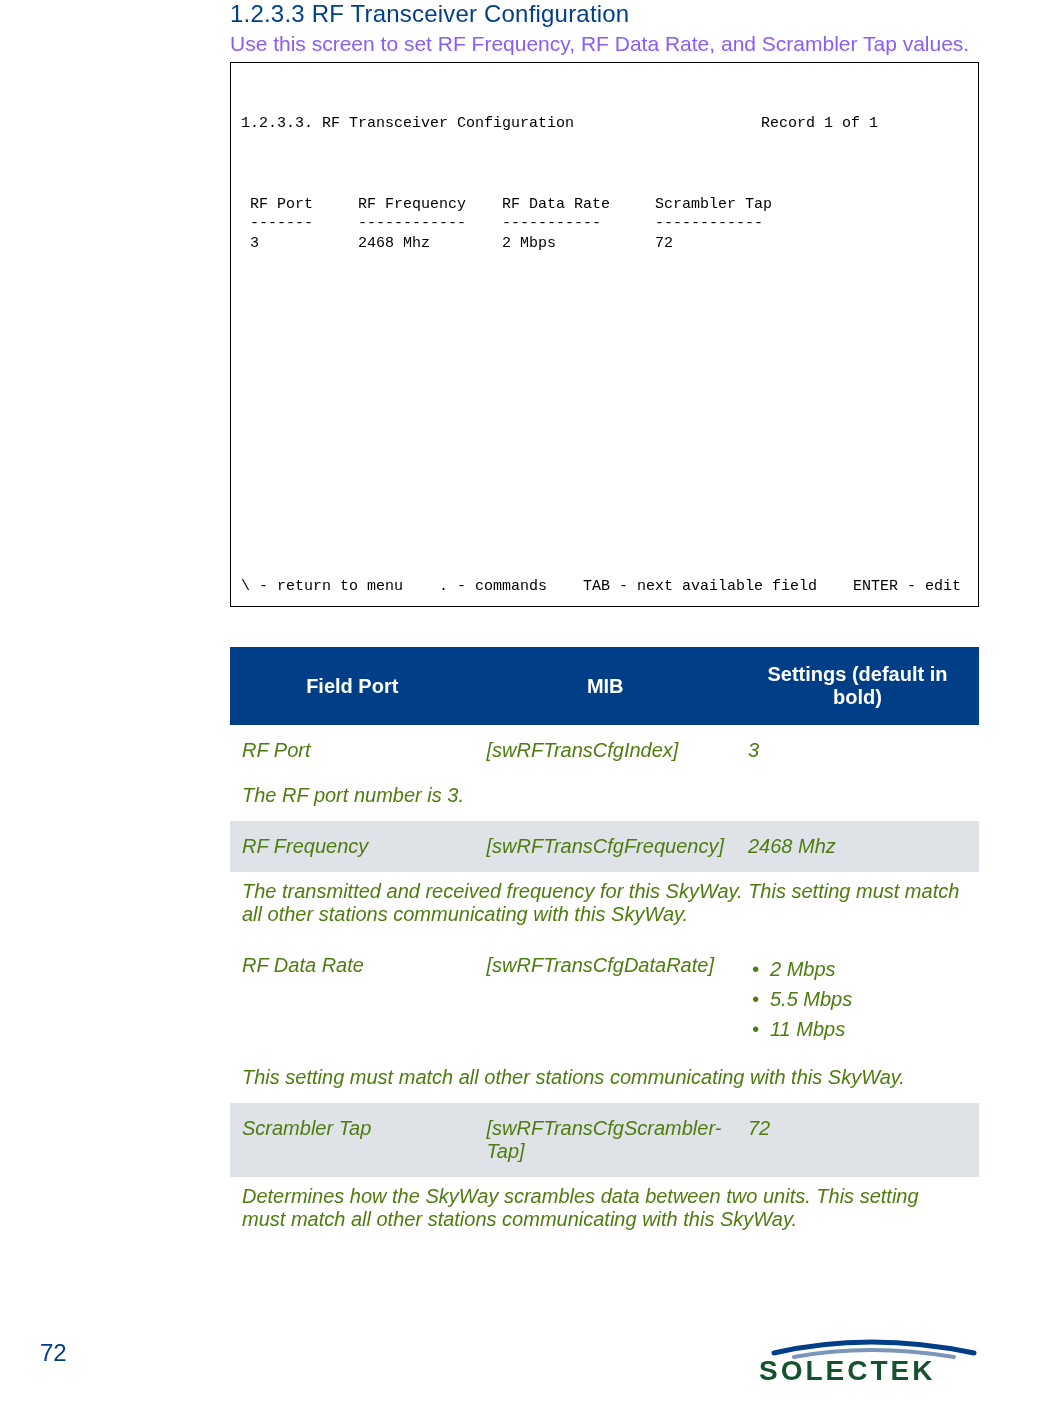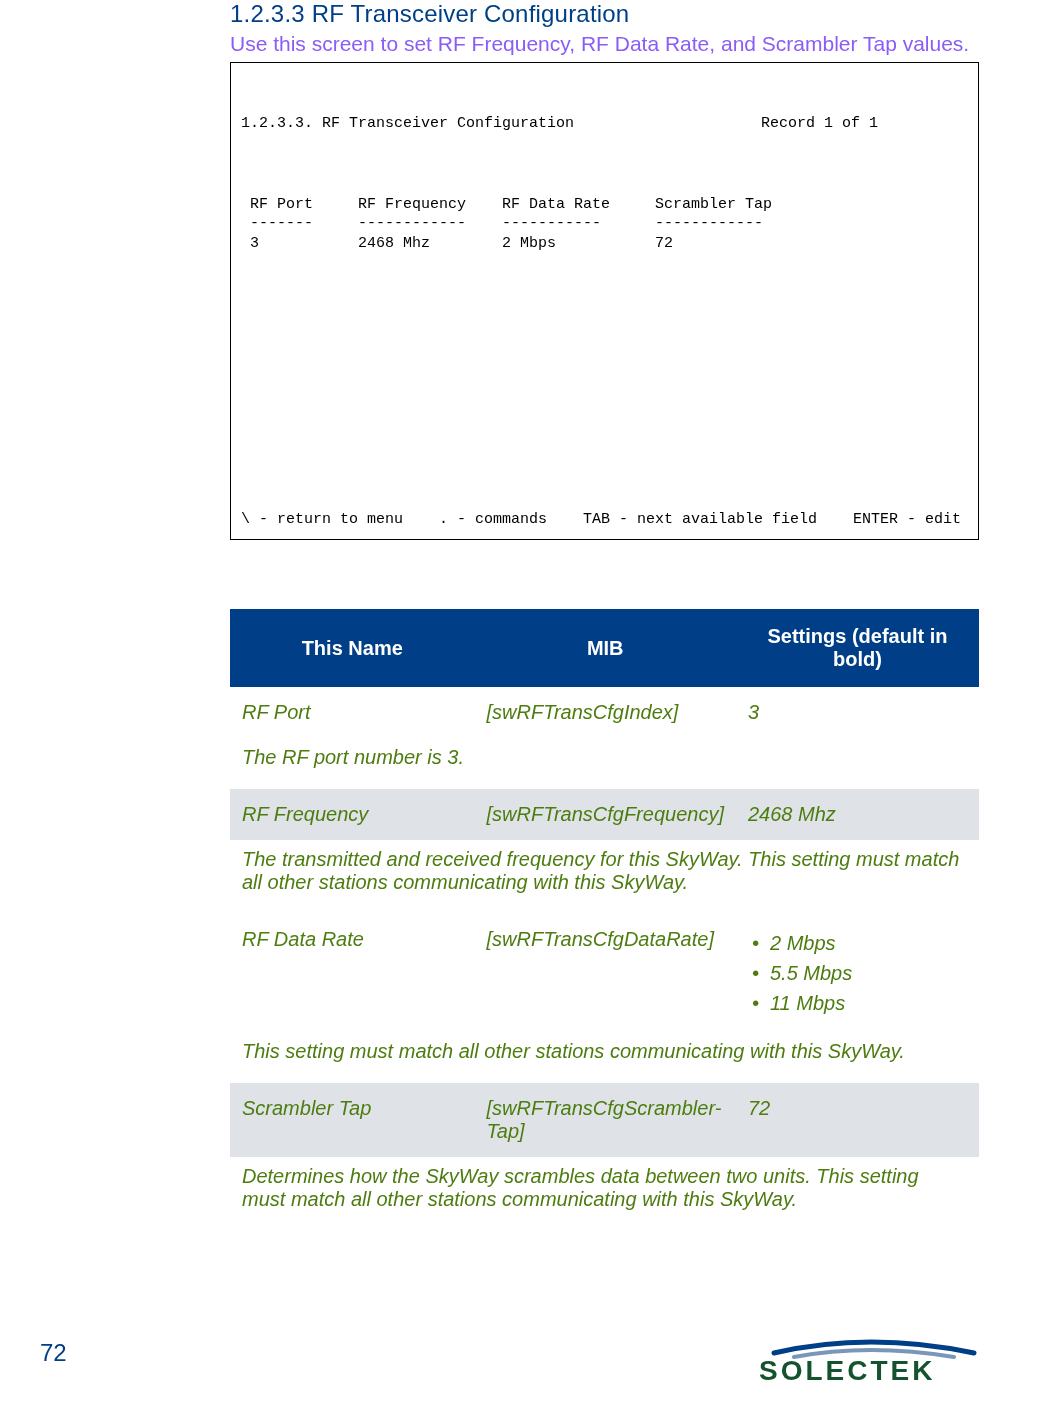--- a/index.html
+++ b/index.html
@@ -33,23 +33,23 @@
       color: #8b5cf6;
       margin-bottom: 6px;
     }
     .terminal-box {
       border: 1px solid #000;
       padding: 12px 10px 10px 10px;
       font-family: "Courier New", monospace;
       font-size: 15px;
       line-height: 1.3;
       white-space: pre;
-      height: 478px;
-      position: relative;
-      margin-bottom: 69px;
+      height: 545px;
+      position: relative;
+      margin-bottom: 40px;
     }
     .terminal-header {
       display: flex;
     }
     .terminal-title {
       flex: 1;
     }
     .terminal-record {
       padding-right: 90px;
     }
@@ -96,21 +96,21 @@
       font-style: italic;
     }
     .row-gray {
       background: #dfe3e8;
     }
     .row-white {
       background: #fff;
     }
     .desc-row td {
       padding-top: 8px;
-      padding-bottom: 20px;
+      padding-bottom: 14px;
     }
     .settings-list {
       list-style: none;
       padding-left: 0;
     }
     .settings-list li {
       position: relative;
       padding-left: 22px;
       line-height: 1.5;
     }
@@ -164,21 +164,21 @@
     </div>
     <div class="terminal-body"> RF Port     RF Frequency    RF Data Rate     Scrambler Tap
  -------     ------------    -----------      ------------
  3           2468 Mhz        2 Mbps           72</div>
     <div class="terminal-footer">\ - return to menu    . - commands    TAB - next available field    ENTER - edit</div>
   </div>
 
   <table class="field-table">
     <thead>
       <tr>
-        <th>This Name</th>
+        <th>Field Port</th>
         <th>MIB</th>
         <th>Settings (default in bold)</th>
       </tr>
     </thead>
     <tbody>
 
       <tr class="row-white">
         <td>RF Port</td>
         <td>[swRFTransCfgIndex]</td>
         <td>3</td>

